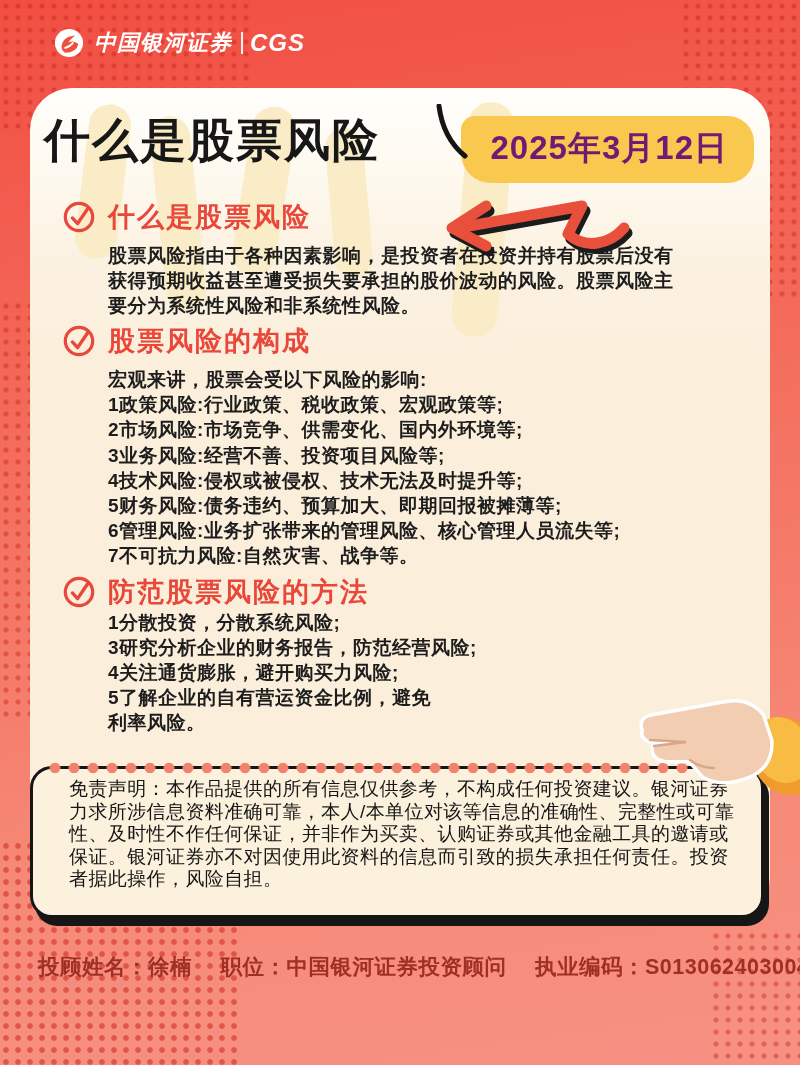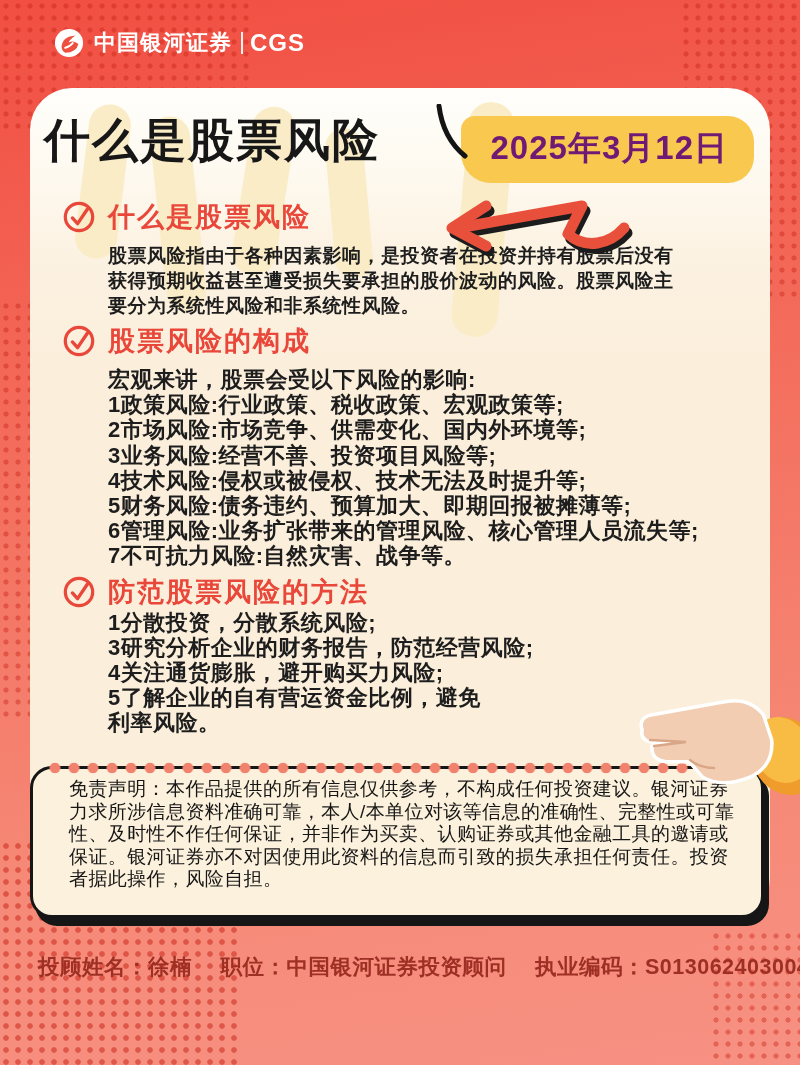--- a/index.html
+++ b/index.html
@@ -16,21 +16,21 @@
   }
   .dots.tl{left:0;top:0;width:250px;height:130px;}
   .dots.tr{right:0;top:0;width:120px;height:300px;}
   .dots.ml{left:0;top:300px;width:55px;height:420px;}
   .dots.bl{left:0;top:840px;width:240px;height:225px;background-image:radial-gradient(circle,rgba(198,32,18,.5) 2.4px,rgba(198,32,18,0) 3.2px);}
   .dots.br{right:0;top:930px;width:90px;height:135px;}
 
   
   .brand-row{position:absolute;left:54px;top:28px;display:flex;align-items:center;gap:10px;z-index:2;}
   .brand-logo{width:30px;height:30px;}
-  .brand-text{color:#ffffff;font-size:22px;font-weight:bold;letter-spacing:1px;display:flex;align-items:center;}
+  .brand-text{color:#ffffff;font-size:22px;font-weight:bold;letter-spacing:1px;display:flex;align-items:center;font-style:italic;}
   .brand-text .bar{display:inline-block;width:2px;height:22px;background:rgba(255,255,255,.9);margin:0 7px 0 9px;}
   .brand-text .latin{font-size:24px;letter-spacing:1px;}
 
   
   .card{
     position:absolute;left:30px;top:88px;width:740px;height:832px;
     border-radius:42px;
     background:linear-gradient(180deg,#fffefb 0%,#fefaf1 9%,#fcf2e2 20%,#fbeedb 34%,#fbeeda 100%);
     z-index:1;
   }
@@ -52,21 +52,21 @@
 
   .section-head{display:flex;align-items:center;gap:12px;margin:14px 0 0 32px;position:relative;z-index:1;}
   .section-head .hd{font-size:27px;font-weight:900;color:#e8473a;letter-spacing:2px;}
   .check{width:34px;height:34px;flex:0 0 auto;}
 
   .body-text{
     margin:8px 84px 0 78px;font-size:19px;font-weight:600;color:#1d1d1d;
     line-height:25px;letter-spacing:0.5px;position:relative;z-index:1;
   }
   .line-list{margin:8px 20px 0 78px;position:relative;z-index:1;}
-  .line-list div{font-size:22px;font-weight:600;color:#1d1d1d;line-height:25.2px;letter-spacing:0.5px;}
+  .line-list div{font-size:19px;font-weight:600;color:#1d1d1d;line-height:25.2px;letter-spacing:0.5px;}
 
   
   .disclaimer{
     position:absolute;left:30px;top:766px;width:734px;box-sizing:border-box;height:152px;
     background:#fcf1dc;border:3px solid #161616;border-radius:22px;
     box-shadow:5px 8px 0 #161616;
     z-index:3;
   }
   .disc-dots{
     position:absolute;left:10px;right:10px;top:-9px;height:16px;

